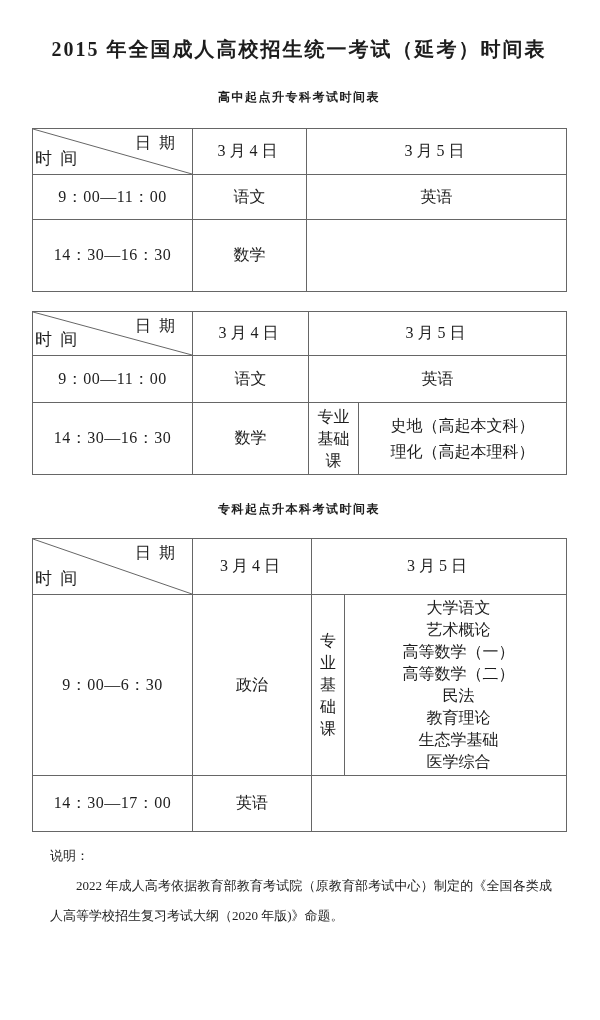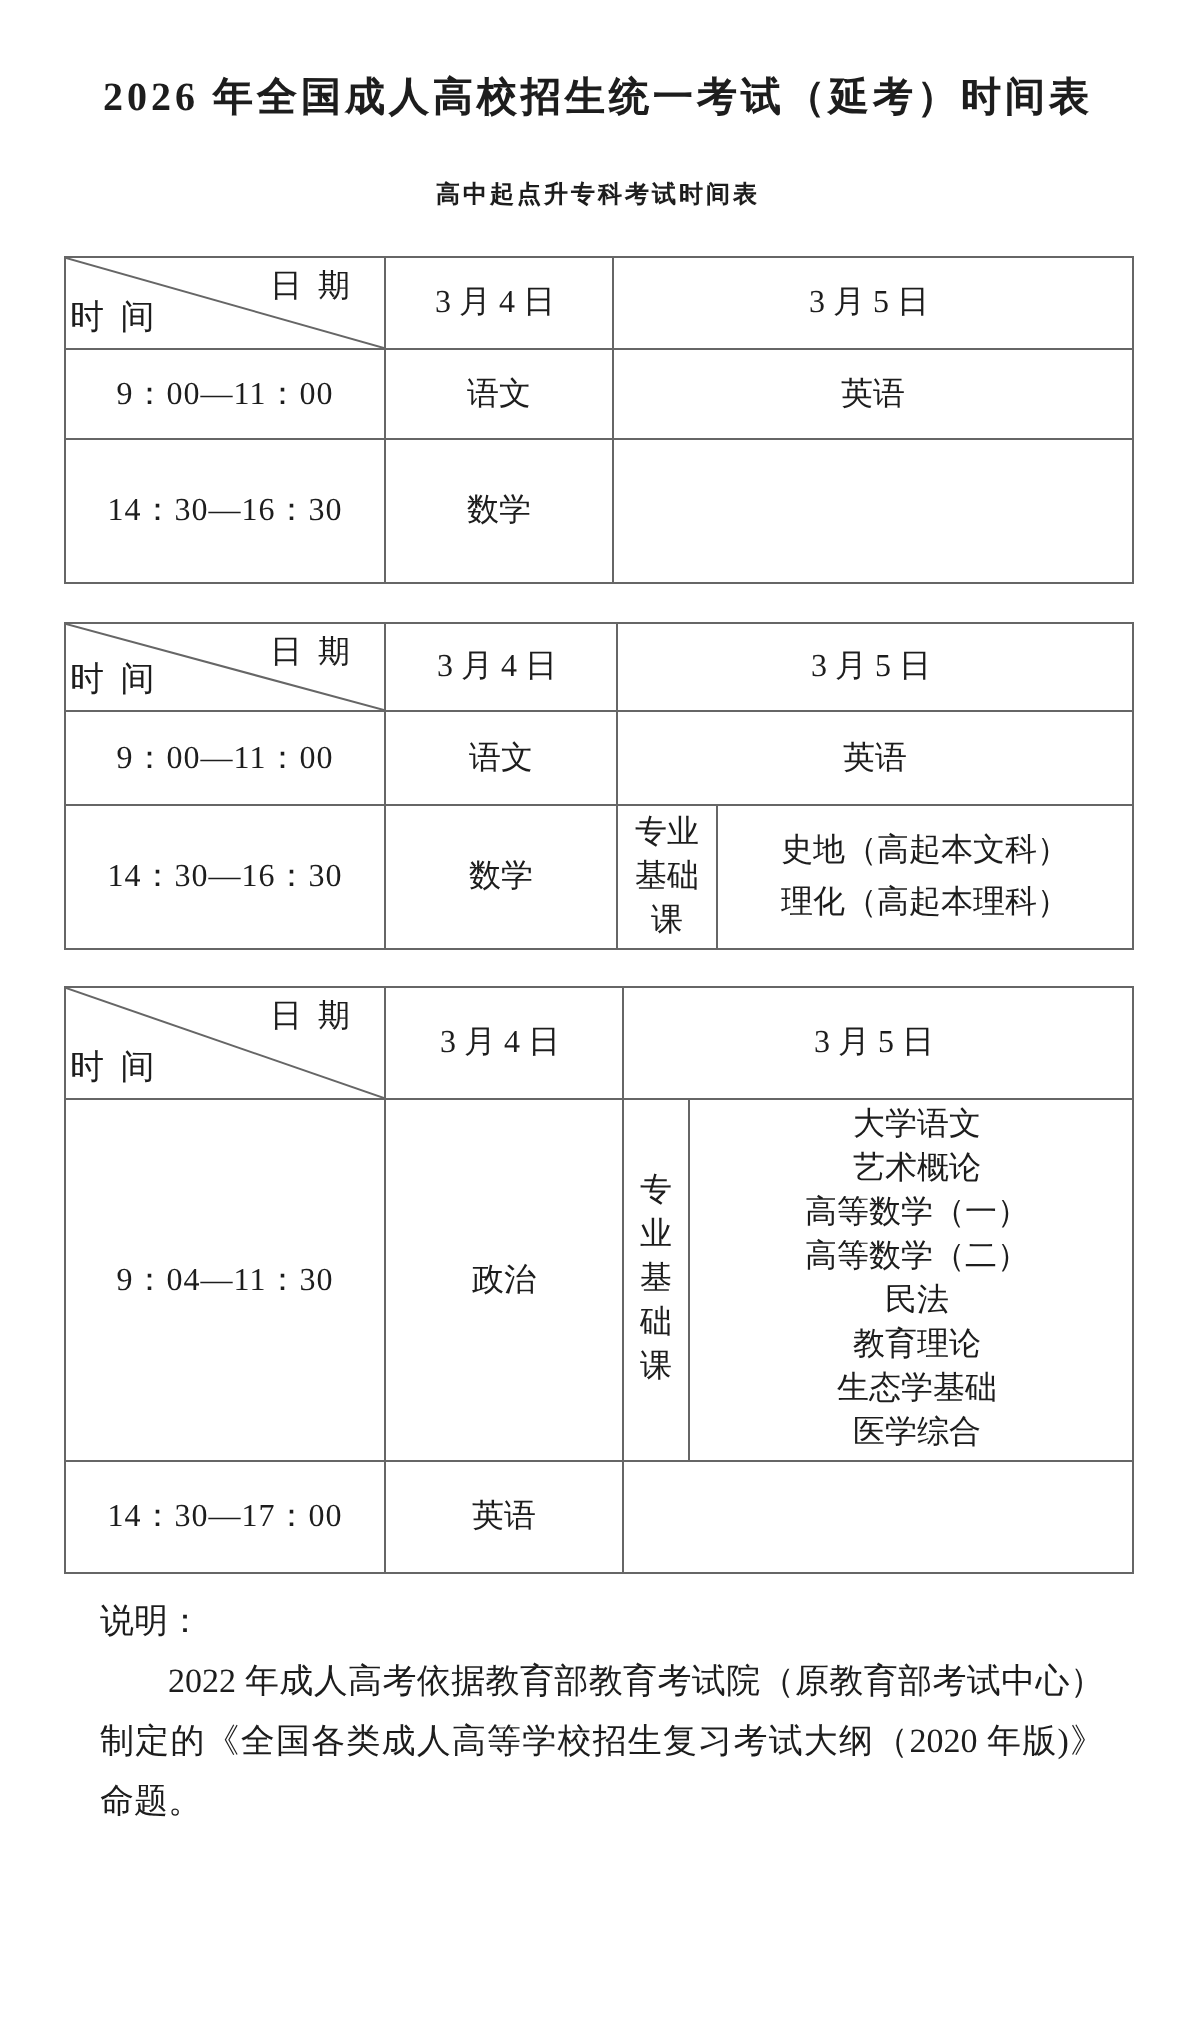--- a/index.html
+++ b/index.html
@@ -110,38 +110,38 @@
     padding-left: 14px;
     line-height: 26px;
   }
   td.courses-cell.list {
     line-height: 22px;
     padding-left: 8px;
   }
   .notes {
     width: 502px;
     margin: 9px 0 0 18px;
-    font-size: 17px;
+    font-size: 13px;
     line-height: 30px;
   }
   .notes .notes-label {
     display: block;
   }
   .notes p.notes-body {
     margin: 0;
     text-indent: 2em;
     text-align: justify;
   }
 </style>
 </head>
 <body>
 
 <div class="page">
 
-  <div class="doc-title">2026 年全国成人高校招生统一考试（延考）时间表</div>
+  <div class="doc-title">2015 年全国成人高校招生统一考试（延考）时间表</div>
 
   <div class="section-title st-1">高中起点升专科考试时间表</div>
 
   <table class="timetable tt-1">
     <colgroup>
       <col style="width:160px">
       <col style="width:114px">
       <col style="width:260px">
     </colgroup>
     <tbody>
@@ -199,20 +199,21 @@
       <td>数学</td>
       <td class="pre group-cell">专业
 基础
 课</td>
       <td class="pre courses-cell">史地（高起本文科）
 理化（高起本理科）</td>
     </tr>
   </tbody>
     </table>
 
+  <div class="section-title st-3">专科起点升本科考试时间表</div>
 
   <table class="timetable tt-3">
     <colgroup>
       <col style="width:160px">
       <col style="width:119px">
       <col style="width:33px">
       <col style="width:222px">
     </colgroup>
     <tbody>
         <tr class="h-head3">
@@ -220,21 +221,21 @@
         <svg class="diag" viewBox="0 0 100 100" preserveAspectRatio="none">
           <line x1="0" y1="0" x2="100" y2="100" stroke="#666" stroke-width="1" vector-effect="non-scaling-stroke"></line>
         </svg>
         <span class="corner-date">日 期</span>
         <span class="corner-time">时 间</span>
       </td>
       <td class="date-head">3月4日</td>
       <td class="date-head" colspan="2">3月5日</td>
     </tr>
     <tr class="h-row3a">
-      <td class="time-cell">9：04—11：30</td>
+      <td class="time-cell">9：00—6：30</td>
       <td>政治</td>
       <td class="pre group-cell">专
 业
 基
 础
 课</td>
       <td class="pre courses-cell list">大学语文
 艺术概论
 高等数学（一）
 高等数学（二）

